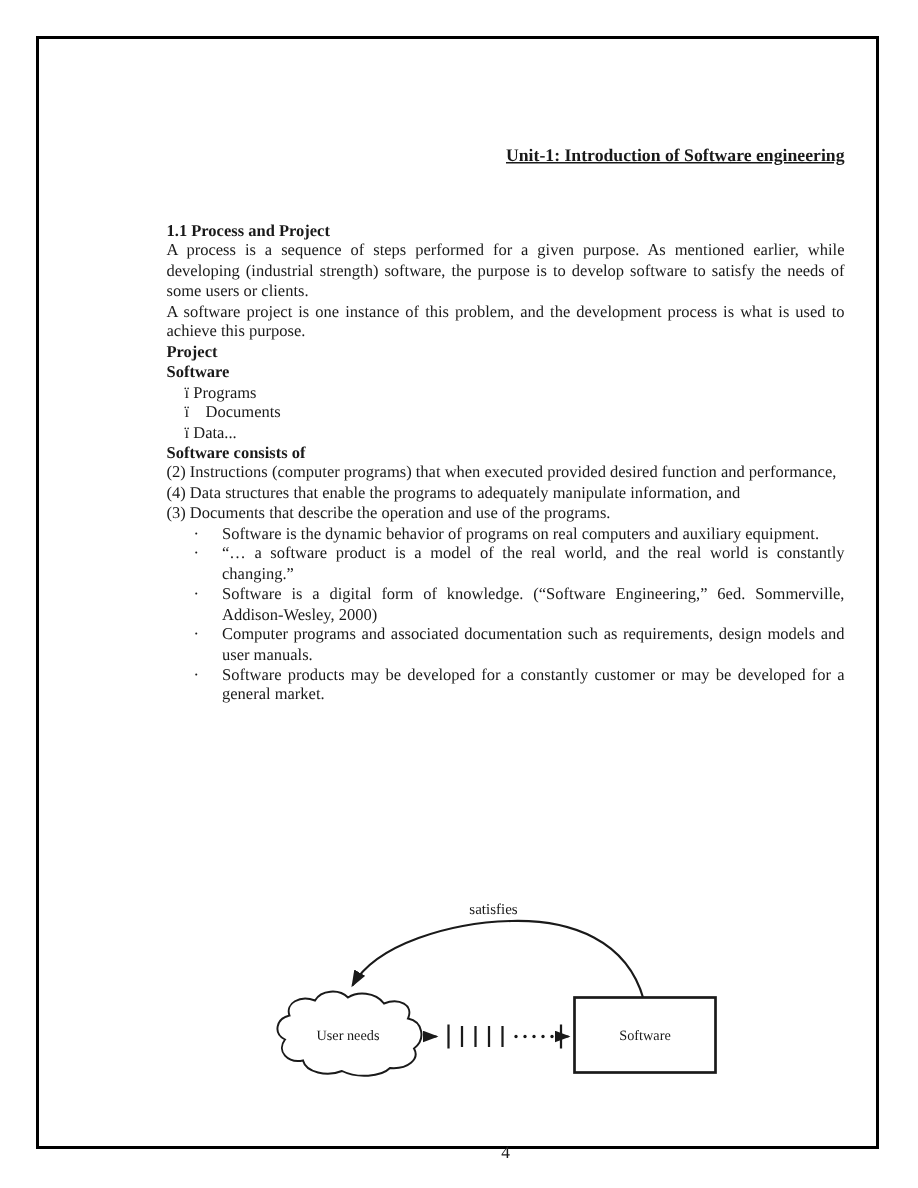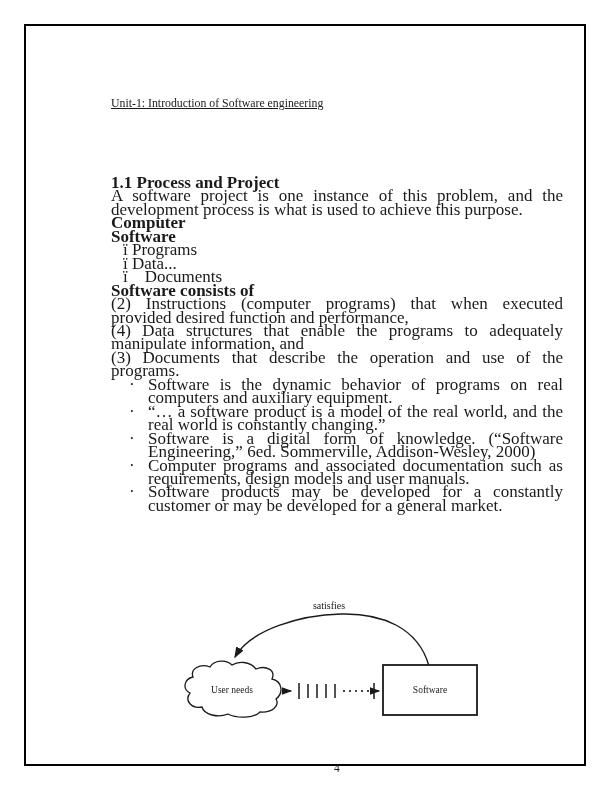--- a/index.html
+++ b/index.html
@@ -13,33 +13,32 @@
   .frame {
     position: absolute;
     left: 24px; top: 24px;
     width: 562px; height: 742px;
     border: 2.5px solid #000;
     background: #fff;
   }
   .doc-title {
     position: absolute;
     left: 85px; top: 71px; width: 452px;
-    text-align: left;
+    text-align: right;
     font-size: 11.8px;
-    font-weight: normal;
+    font-weight: bold;
     text-decoration: underline;
     line-height: 13.4px;
   }
   .content {
     position: absolute;
     left: 85px; top: 122px; width: 452px;
-    font-size: 17px;
+    font-size: 11px;
     line-height: 13.45px;
     text-align: justify;
-    margin-top: 28px;
   }
   .content p { margin: 0; }
   .bold { font-weight: bold; }
   .cfg-item {
     white-space: pre-wrap;
     padding-left: 12px;
     text-align: left;
   }
   .brow {
     position: relative;
@@ -68,27 +67,28 @@
 </style>
 </head>
 <body>
 
 <div class="frame">
 
   <div class="doc-title">Unit-1: Introduction of Software engineering</div>
 
   <div class="content">
     <p class="bold">1.1 Process and Project</p>
+    <p>A process is a sequence of steps performed for a given purpose. As mentioned earlier, while developing (industrial strength) software, the purpose is to develop software to satisfy the needs of some users or clients.</p>
     <p>A software project is one instance of this problem, and the development process is what is used to achieve this purpose.</p>
-    <p class="bold">Computer</p>
+    <p class="bold">Project</p>
     <p class="bold">Software</p>
 
     <div class="cfg-item">ï Programs</div>
+    <div class="cfg-item">ï    Documents</div>
     <div class="cfg-item">ï Data...</div>
-    <div class="cfg-item">ï    Documents</div>
 
     <p class="bold">Software consists of</p>
     <p>(2) Instructions (computer programs) that when executed provided desired function and performance,</p>
     <p>(4) Data structures that enable the programs to adequately manipulate information, and</p>
     <p>(3) Documents that describe the operation and use of the programs.</p>
 
 
     <div class="brow">
       <span class="dot">·</span>
       <span>Software is the dynamic behavior of programs on real computers and auxiliary equipment.</span>

